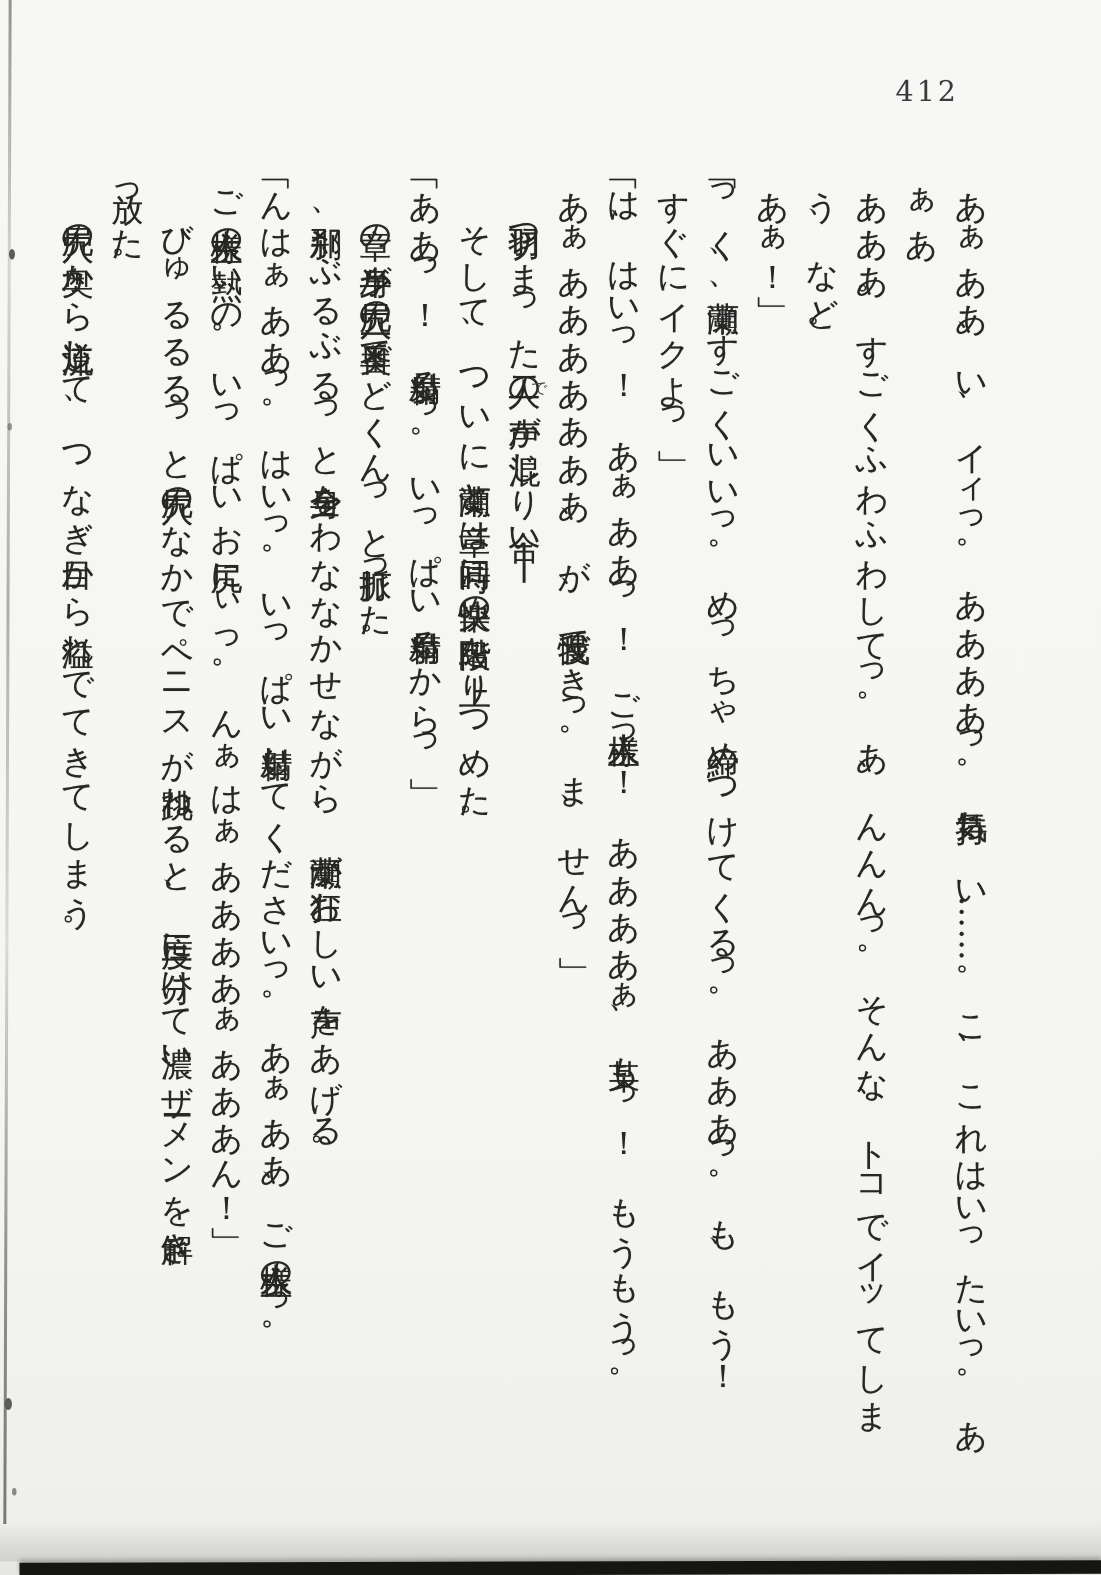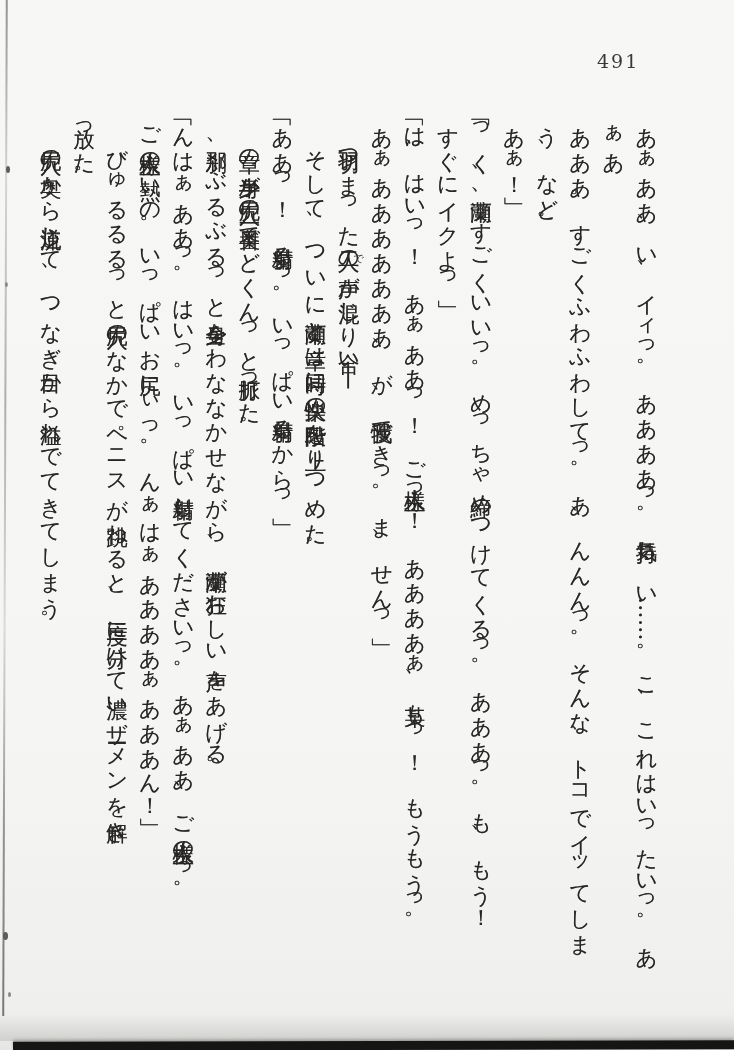--- a/index.html
+++ b/index.html
@@ -56,21 +56,21 @@
   .bottom-edge-fade {
     position:absolute; left:0px; bottom:9px; width:734px; height:26px;
     background:linear-gradient(180deg, rgba(190,190,188,0) 0%, rgba(165,165,162,0.35) 100%);
   }
 </style>
 </head>
 <body>
 
 <div class="page">
 
-  <div class="page-number">491</div>
+  <div class="page-number">412</div>
 
   <div class="text-block">
     <p>あぁああ、い、イィっ。ああああっ。気持ち、い……。こ、これはいったいっ。あぁあ</p>
     <p>あああ。すごくふわふわしてっ。あ、んんんっ。そんな、トコでイッてしまう、など。</p>
     <p>あぁ！」</p>
     <p>「っく、蘭瀬、すごくいいっ。めっちゃ締めつけてくるっ。あああっ。も、もう！</p>
     <p>すぐにイクよっ」</p>
     <p>「は、はいっ！　あぁああっ！　ご主人様っ！　ああああぁ、某もっ！　もうもうっ。</p>
     <p>あぁあああああああ、が、我慢できっ。ま、せんっ」</p>
     <p class="indent">切羽つまった二人の声が混じり合い──</p>

